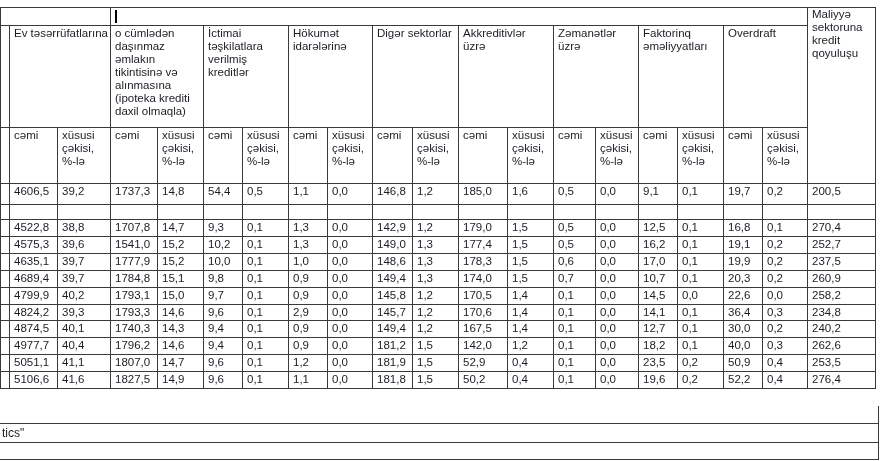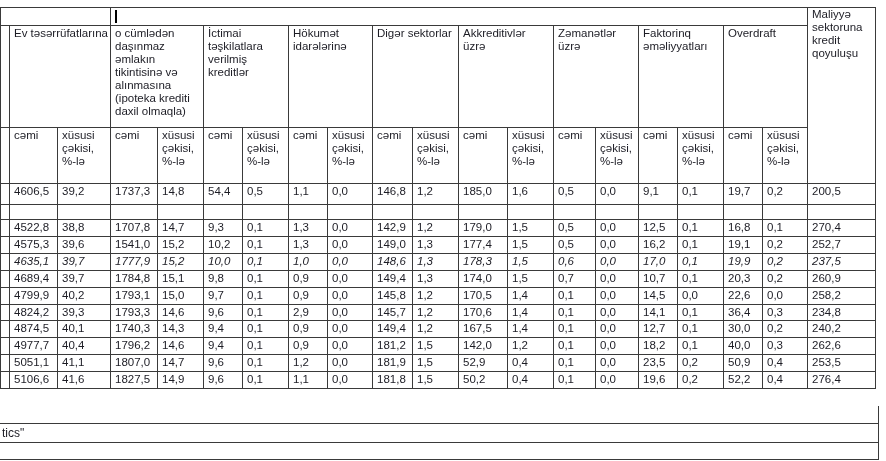--- a/index.html
+++ b/index.html
@@ -188,21 +188,21 @@
           <td class="num">177,4</td>
           <td class="num">1,5</td>
           <td class="num">0,5</td>
           <td class="num">0,0</td>
           <td class="num">16,2</td>
           <td class="num">0,1</td>
           <td class="num">19,1</td>
           <td class="num">0,2</td>
           <td class="num">252,7</td>
         </tr>
-        <tr style="height: 17px; font-style: italic;">
+        <tr style="height: 17px;">
           <td class="noleft"></td>
           <td class="num">4635,1</td>
           <td class="num">39,7</td>
           <td class="num">1777,9</td>
           <td class="num">15,2</td>
           <td class="num">10,0</td>
           <td class="num">0,1</td>
           <td class="num">1,0</td>
           <td class="num">0,0</td>
           <td class="num">148,6</td>

